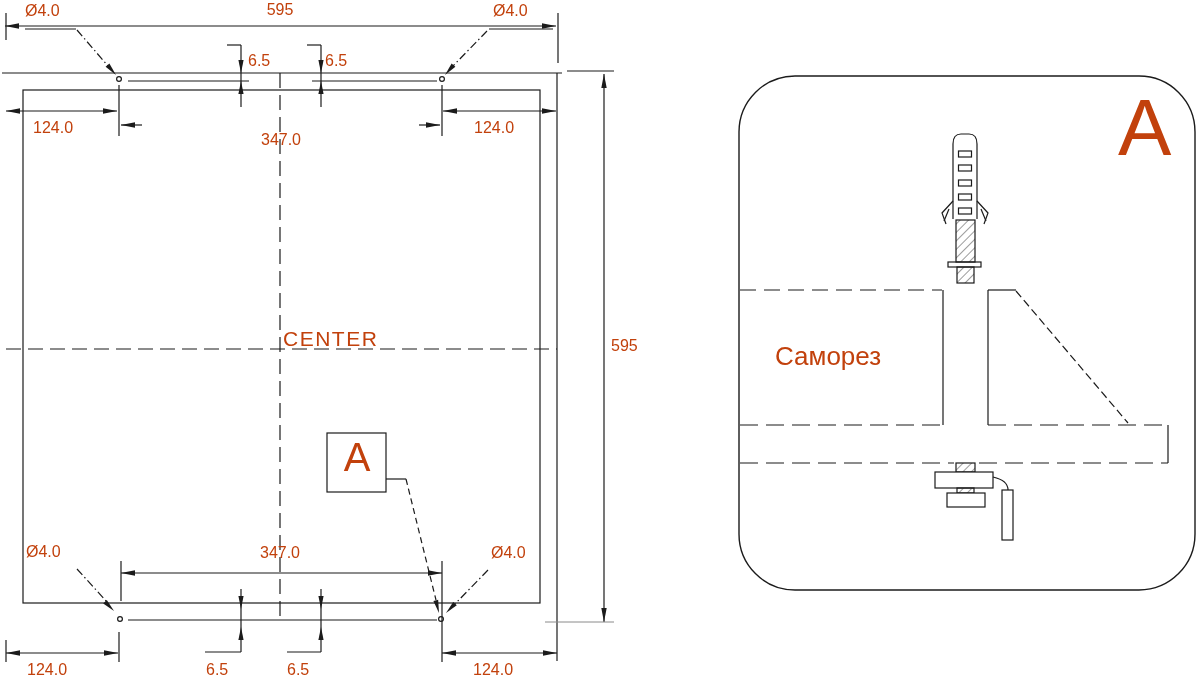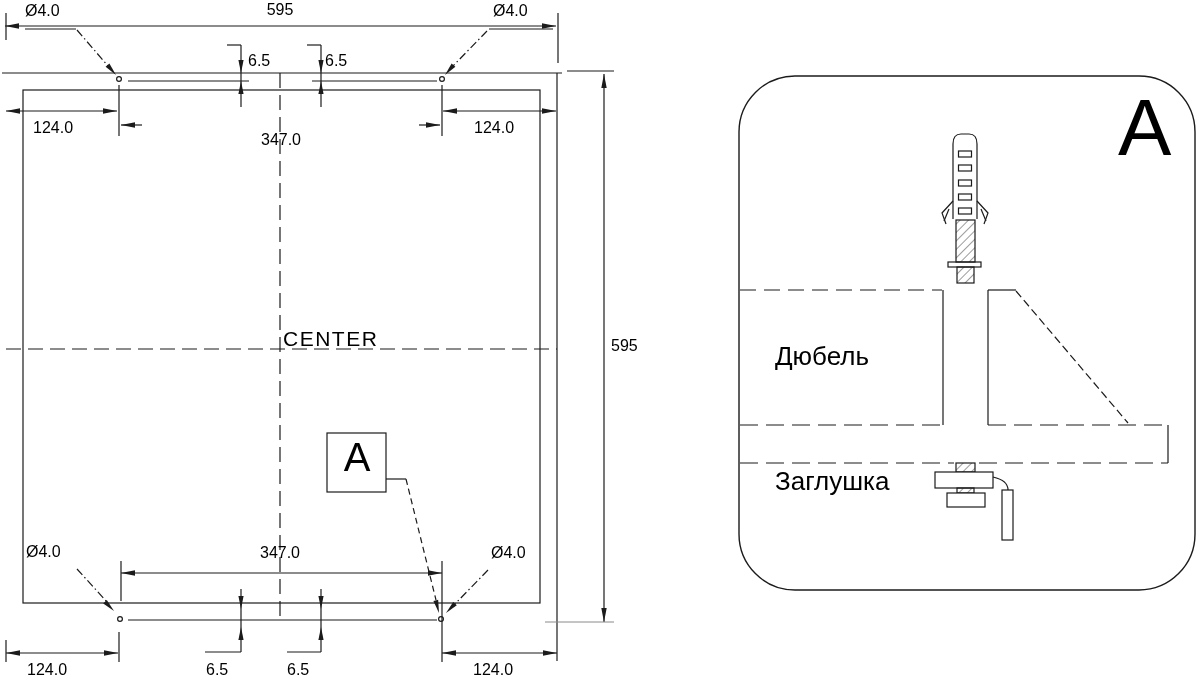--- a/index.html
+++ b/index.html
@@ -5,21 +5,21 @@
   html,body{margin:0;padding:0;background:#fff}
   .canvas{position:relative;width:1200px;height:680px;background:#ffffff;
           font-family:"Liberation Sans",sans-serif;color:#1a1a1a;overflow:hidden}
   .canvas svg{position:absolute;left:0;top:0}
   svg line, svg path, svg rect, svg circle, svg polyline{stroke:#1b1b1b;stroke-width:1.2;fill:none}
   svg polygon{fill:#1b1b1b;stroke:none}
   svg .lt{stroke:#8a8a8a;stroke-width:1}
   svg .hatched{fill:url(#hatch)}
   svg .wht{fill:#fff}
   svg .border{stroke-width:1.4}
-  .lbl{position:absolute;font-size:16px;line-height:1.15;white-space:pre;color:#000000}
+  .lbl{position:absolute;font-size:16px;line-height:1.15;white-space:pre;color:#c2410c}
   .ctr{transform:translateX(-50%)}
   .center-lbl{font-size:21px;letter-spacing:1.5px}
   .boxA{font-size:40px;line-height:1}
   .bigA{font-size:80px;line-height:1}
   .part{font-size:26px}
 </style>
 </head>
 <body>
 
 <div class="canvas">
@@ -200,16 +200,15 @@
   <div class="lbl ctr boxA" style="left:357px;top:437px">A</div>
   <div class="lbl ctr" style="left:280px;top:544px">347.0</div>
   <div class="lbl" style="left:26px;top:543px">Ø4.0</div>
   <div class="lbl" style="left:491px;top:544px">Ø4.0</div>
   <div class="lbl" style="left:27px;top:661px">124.0</div>
   <div class="lbl" style="left:206px;top:661px">6.5</div>
   <div class="lbl" style="left:287px;top:661px">6.5</div>
   <div class="lbl" style="left:473px;top:661px">124.0</div>
 
   <div class="lbl bigA" style="left:1118px;top:88px">A</div>
-  <div class="lbl part" style="left:775px;top:342px">Дюбель</div>
-  <div class="lbl part" style="left:775px;top:467px">Заглушка</div>
+  <div class="lbl part" style="left:775px;top:342px">Саморез</div>
 
 </div>
 
 </body></html>

